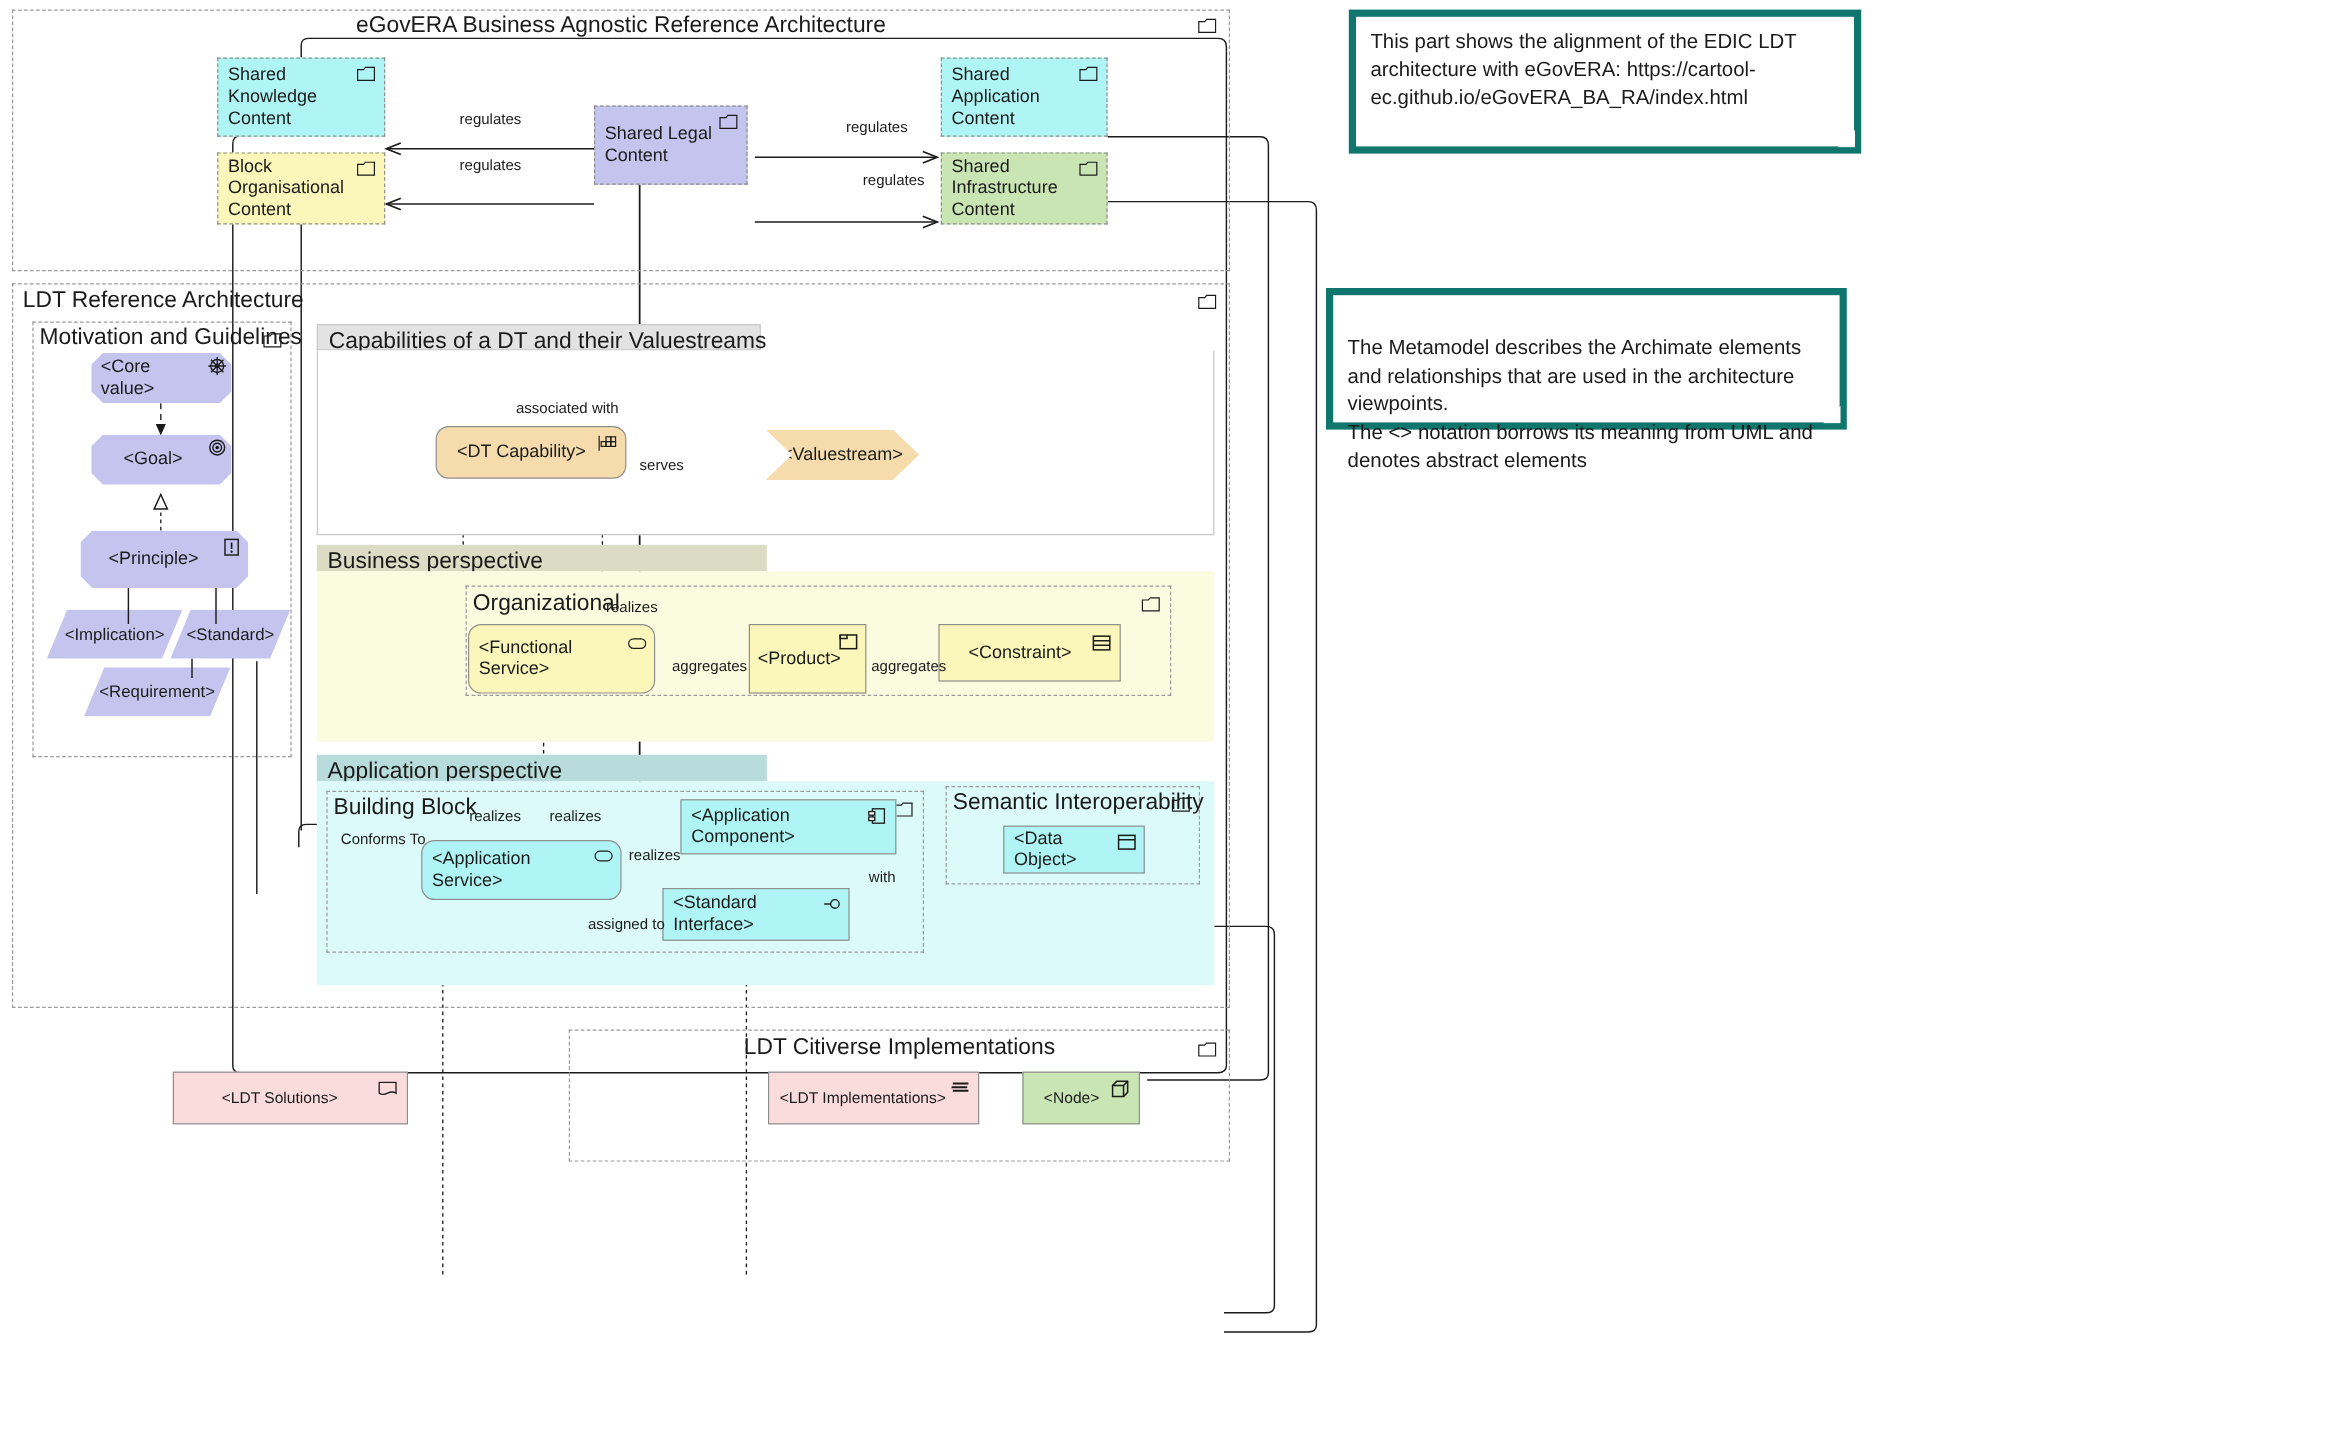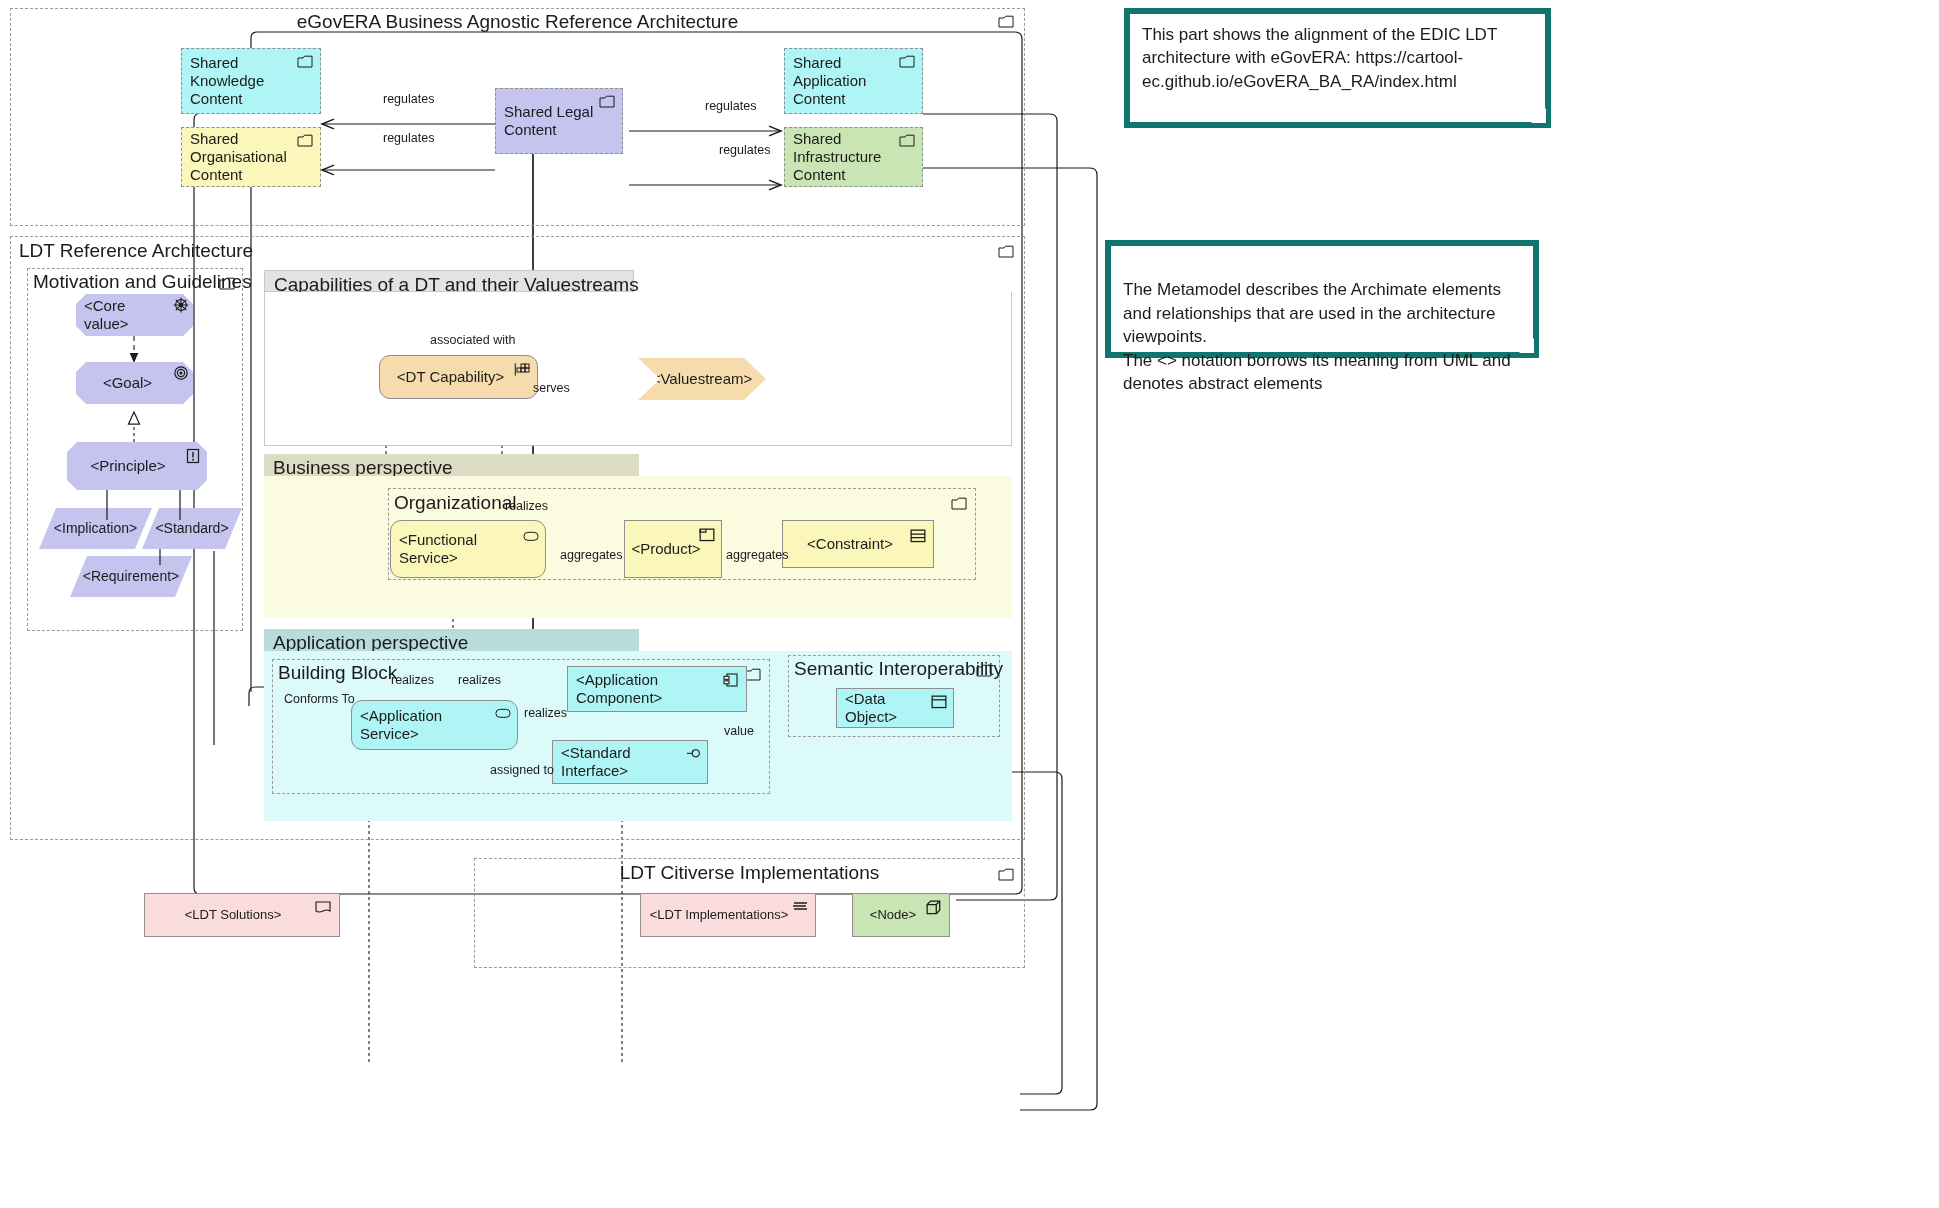--- a/index.html
+++ b/index.html
@@ -162,21 +162,21 @@
   <div class="node sq dashedsq f-cyan abs" style="left:181px;top:48px;width:140px;height:66px;">
     <span class="lbl">Shared Knowledge Content</span>
     <span class="nico">
       <svg viewBox="0 0 16 13">
           <path d="M1,3 L6,3 L7.5,1.2 L15,1.2 L15,12 L1,12 Z" fill="none" stroke="#1b1b1b" stroke-width="1"></path>
         </svg>
       </span>
   </div>
 
   <div class="node sq dashedsq f-yellow abs" style="left:181px;top:127px;width:140px;height:60px;">
-    <span class="lbl">Shared Organisational Content</span>
+    <span class="lbl">Block Organisational Content</span>
     <span class="nico">
       <svg viewBox="0 0 16 13">
           <path d="M1,3 L6,3 L7.5,1.2 L15,1.2 L15,12 L1,12 Z" fill="none" stroke="#1b1b1b" stroke-width="1"></path>
         </svg>
       </span>
   </div>
 
   <div class="node sq dashedsq f-purple abs" style="left:495px;top:88px;width:128px;height:66px;">
     <span class="lbl">Shared Legal Content</span>
     <span class="nico">
@@ -278,21 +278,21 @@
       <path d="M180,490 L180,520"></path>
       <path d="M160,549 L160,565"></path>
     </g>
   </svg>
 
   <div class="bandhead abs" style="left:264px;top:270px;width:370px;height:22px;background:#e3e3e3;border:1px solid #c8c8c8;">
     <span>Capabilities of a DT and their Valuestreams</span>
   </div>
   <div class="bandbody abs" style="left:264px;top:292px;width:748px;height:154px;background:#ffffff;border:1px solid #c8c8c8;border-top:none;"></div>
 
-  <div class="node round f-orange abs" style="left:363px;top:355px;width:159px;height:44px;margin-left:16px;">
+  <div class="node round f-orange abs" style="left:363px;top:355px;width:159px;height:44px;">
     <span class="lbl" style="margin-right:16px;">&lt;DT Capability&gt;</span>
     <span class="nico" style="top:6px;right:7px;">
       <svg viewBox="0 0 16 16">
           <rect x="7" y="2" width="4" height="4" fill="none" stroke="#1b1b1b" stroke-width="1"></rect>
       <rect x="11" y="2" width="4" height="4" fill="none" stroke="#1b1b1b" stroke-width="1"></rect>
       <rect x="7" y="6" width="4" height="4" fill="none" stroke="#1b1b1b" stroke-width="1"></rect>
       <rect x="11" y="6" width="4" height="4" fill="none" stroke="#1b1b1b" stroke-width="1"></rect>
       <rect x="3" y="6" width="4" height="4" fill="none" stroke="#1b1b1b" stroke-width="1"></rect>
       <path d="M1.3,1.2 L1.3,13.6" stroke="#1b1b1b" stroke-width="1"></path>
         </svg>
@@ -395,21 +395,21 @@
       <circle cx="11" cy="6" r="4" fill="none" stroke="#1b1b1b" stroke-width="1.2"></circle>
         </svg>
       </span>
   </div>
 
   <div class="elab nb" style="left:389px;top:673px;">realizes</div>
   <div class="elab nb" style="left:456px;top:673px;">realizes</div>
   <div class="elab nb" style="left:522px;top:706px;">realizes</div>
   <div class="elab nb" style="left:282px;top:692px;">Conforms To</div>
   <div class="elab nb" style="left:488px;top:763px;">assigned to</div>
-  <div class="elab nb" style="left:722px;top:724px;">value</div>
+  <div class="elab nb" style="left:722px;top:724px;">with</div>
 
   <div class="abs group" style="left:788px;top:655px;width:212px;height:82px;">
     <div class="gtitle" style="left:5px;top:2px;">Semantic Interoperability</div>
     <div class="folder-ico" style="right:7px;top:8px;">
       <svg viewBox="0 0 16 13">
           <path d="M1,3 L6,3 L7.5,1.2 L15,1.2 L15,12 L1,12 Z" fill="none" stroke="#1b1b1b" stroke-width="1"></path>
         </svg>
     </div>
   </div>
 

